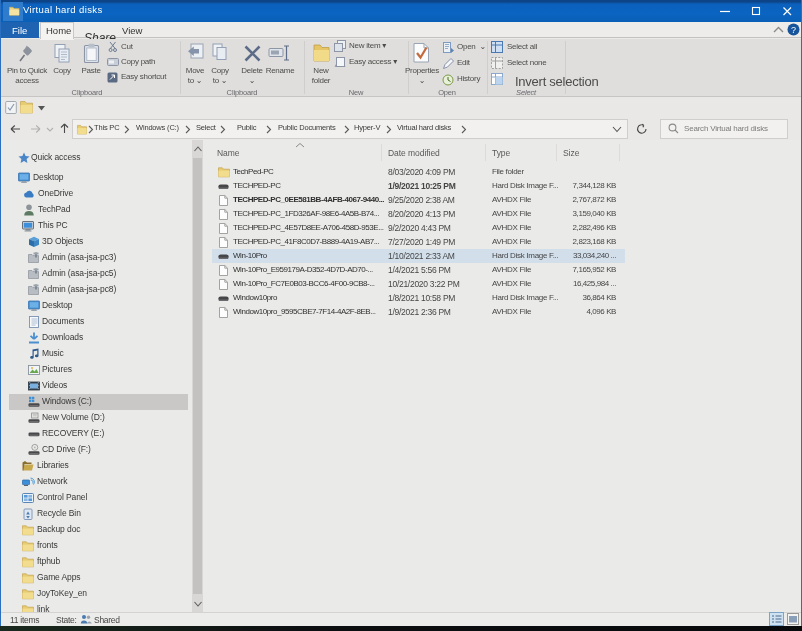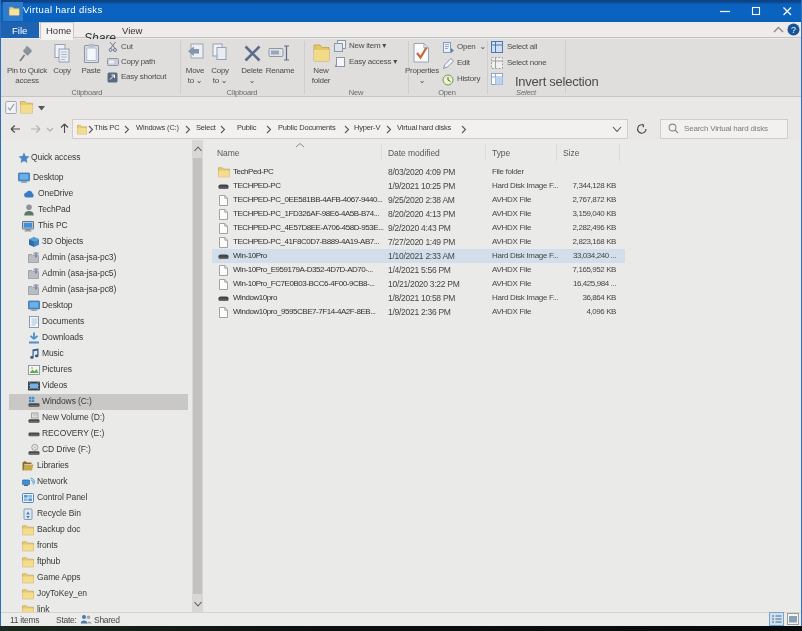--- a/index.html
+++ b/index.html
@@ -419,27 +419,27 @@
 <svg style="left:218px;top:166.0px" width="12" height="12" viewBox="0 0 12 12">
     <path d="M0.5 1.8 L4.3 1.8 L5.5 3.2 L11.5 3.2 L11.5 10.8 L0.5 10.8 Z" fill="#e8cc70" stroke="#c4a450" stroke-width="0.7"></path>
     <path d="M0.5 4.6 L11.5 4.6 L11.5 10.8 L0.5 10.8 Z" fill="#f2dd8e"></path>
   </svg><div class="tx" style="left:233px;top:167px;font-size:8px;letter-spacing:-0.45px;color:#303030;">TechPed-PC</div>
 <div class="tx" style="left:388px;top:167px;font-size:8.5px;letter-spacing:-0.28px;color:#464646;">8/03/2020 4:09 PM</div>
 <div class="tx" style="left:492px;top:167px;font-size:8px;letter-spacing:-0.3px;color:#464646;">File folder</div>
 <svg style="left:218px;top:183.5px" width="11" height="6" viewBox="0 0 11 6">
     <rect x="0.3" y="0.5" width="10.4" height="4.6" rx="2.3" fill="#464648"></rect>
     <rect x="0.8" y="3.4" width="9.4" height="1.7" rx="0.8" fill="#6a6a6e"></rect>
   </svg><div class="tx" style="left:233px;top:181px;font-size:8px;letter-spacing:-0.45px;color:#303030;">TECHPED-PC</div>
-<div class="tx" style="left:388px;top:181px;font-size:8.5px;letter-spacing:-0.28px;color:#464646;">1/9/2021 10:25 PM</div>
+<div class="tx" style="left:388px;top:181px;font-size:8.5px;letter-spacing:-0.28px;color:#464646;font-weight:bold;">1/9/2021 10:25 PM</div>
 <div class="tx" style="left:492px;top:181px;font-size:8px;letter-spacing:-0.3px;color:#464646;">Hard Disk Image F...</div>
 <div class="tx" style="left:536px;top:181px;width:80px;text-align:right;font-size:8px;letter-spacing:-0.42px;color:#464646;">7,344,128 KB</div>
 <svg style="left:219px;top:194.5px" width="9" height="11" viewBox="0 0 9 11">
     <path d="M0.5 0.5 H5.8 L8.5 3.2 V10.5 H0.5 Z" fill="#fdfdfd" stroke="#9a9a98" stroke-width="0.9"></path>
     <path d="M5.8 0.5 V3.2 H8.5" fill="none" stroke="#9a9a98" stroke-width="0.9"></path>
-  </svg><div class="tx" style="left:233px;top:195px;font-size:8px;letter-spacing:-0.45px;color:#303030;">TECHPED-PC_0EE581BB-4AFB-4067-9440...</div>
+  </svg><div class="tx" style="left:233px;top:195px;font-size:8px;letter-spacing:-0.45px;color:#303030;font-weight:bold;">TECHPED-PC_0EE581BB-4AFB-4067-9440...</div>
 <div class="tx" style="left:388px;top:195px;font-size:8.5px;letter-spacing:-0.28px;color:#464646;">9/25/2020 2:38 AM</div>
 <div class="tx" style="left:492px;top:195px;font-size:8px;letter-spacing:-0.3px;color:#464646;">AVHDX File</div>
 <div class="tx" style="left:536px;top:195px;width:80px;text-align:right;font-size:8px;letter-spacing:-0.42px;color:#464646;">2,767,872 KB</div>
 <svg style="left:219px;top:208.5px" width="9" height="11" viewBox="0 0 9 11">
     <path d="M0.5 0.5 H5.8 L8.5 3.2 V10.5 H0.5 Z" fill="#fdfdfd" stroke="#9a9a98" stroke-width="0.9"></path>
     <path d="M5.8 0.5 V3.2 H8.5" fill="none" stroke="#9a9a98" stroke-width="0.9"></path>
   </svg><div class="tx" style="left:233px;top:209px;font-size:8px;letter-spacing:-0.45px;color:#303030;">TECHPED-PC_1FD326AF-98E6-4A5B-B74...</div>
 <div class="tx" style="left:388px;top:209px;font-size:8.5px;letter-spacing:-0.28px;color:#464646;">8/20/2020 4:13 PM</div>
 <div class="tx" style="left:492px;top:209px;font-size:8px;letter-spacing:-0.3px;color:#464646;">AVHDX File</div>
 <div class="tx" style="left:536px;top:209px;width:80px;text-align:right;font-size:8px;letter-spacing:-0.42px;color:#464646;">3,159,040 KB</div>

